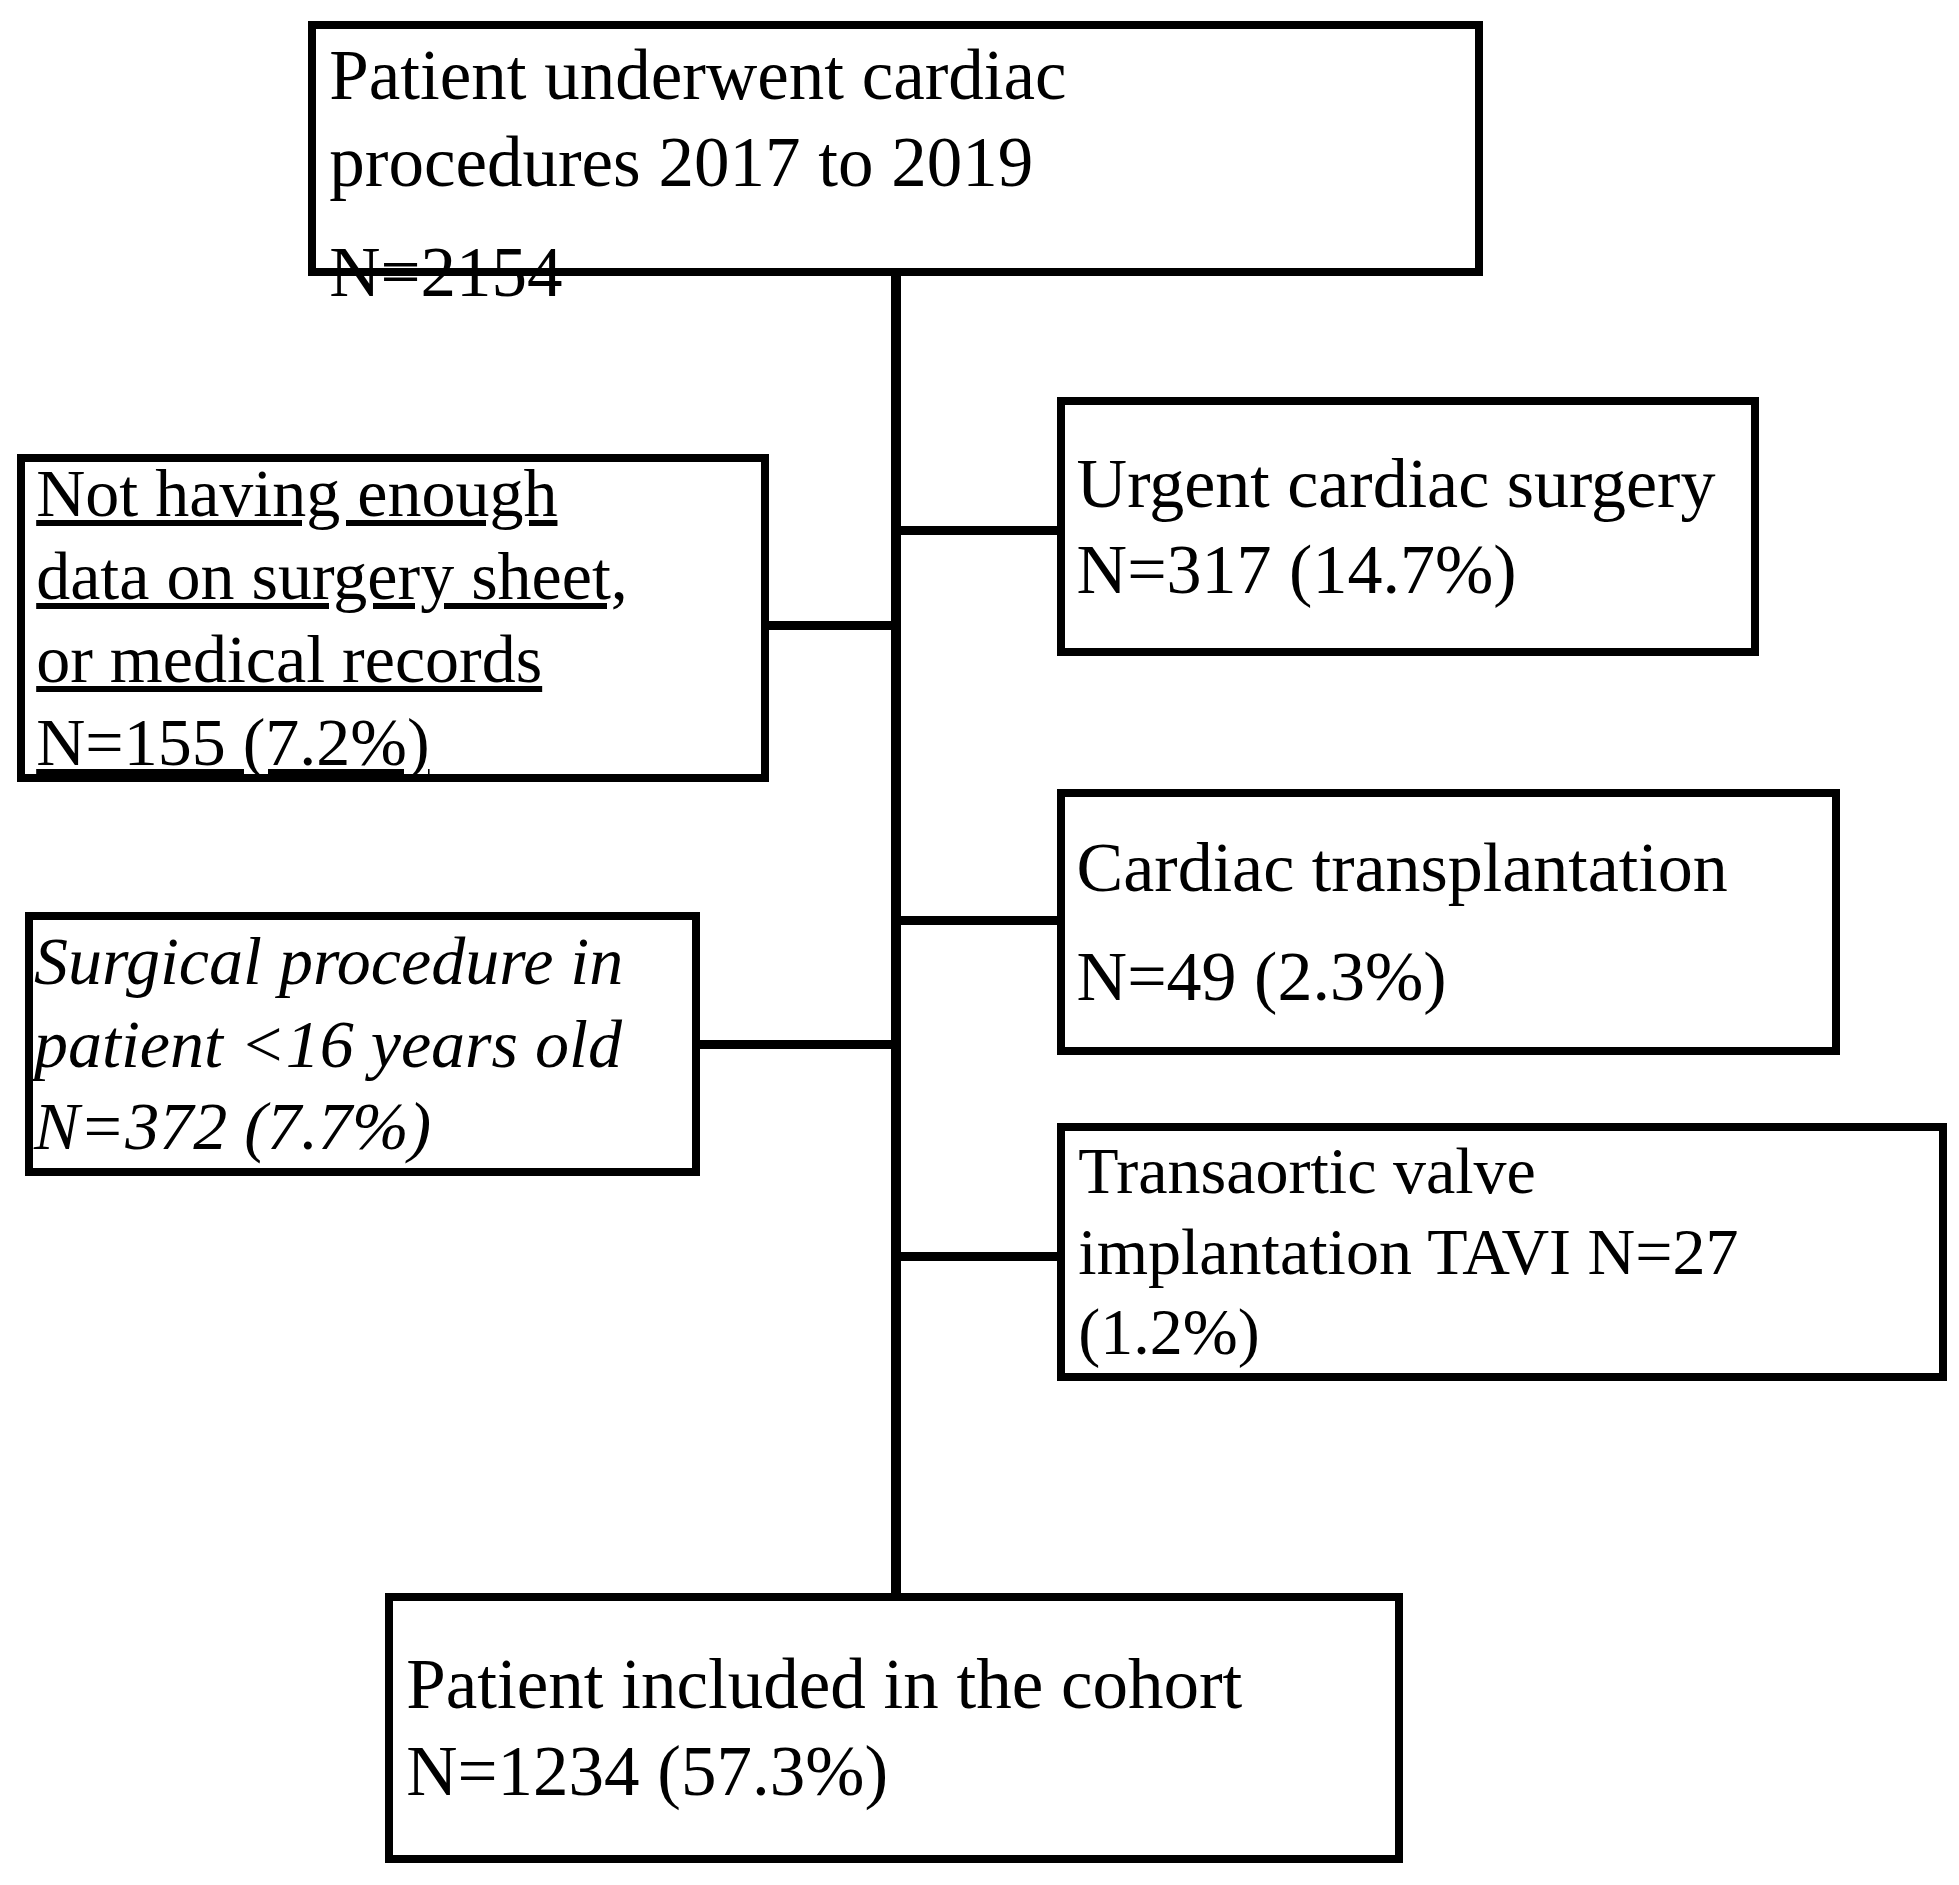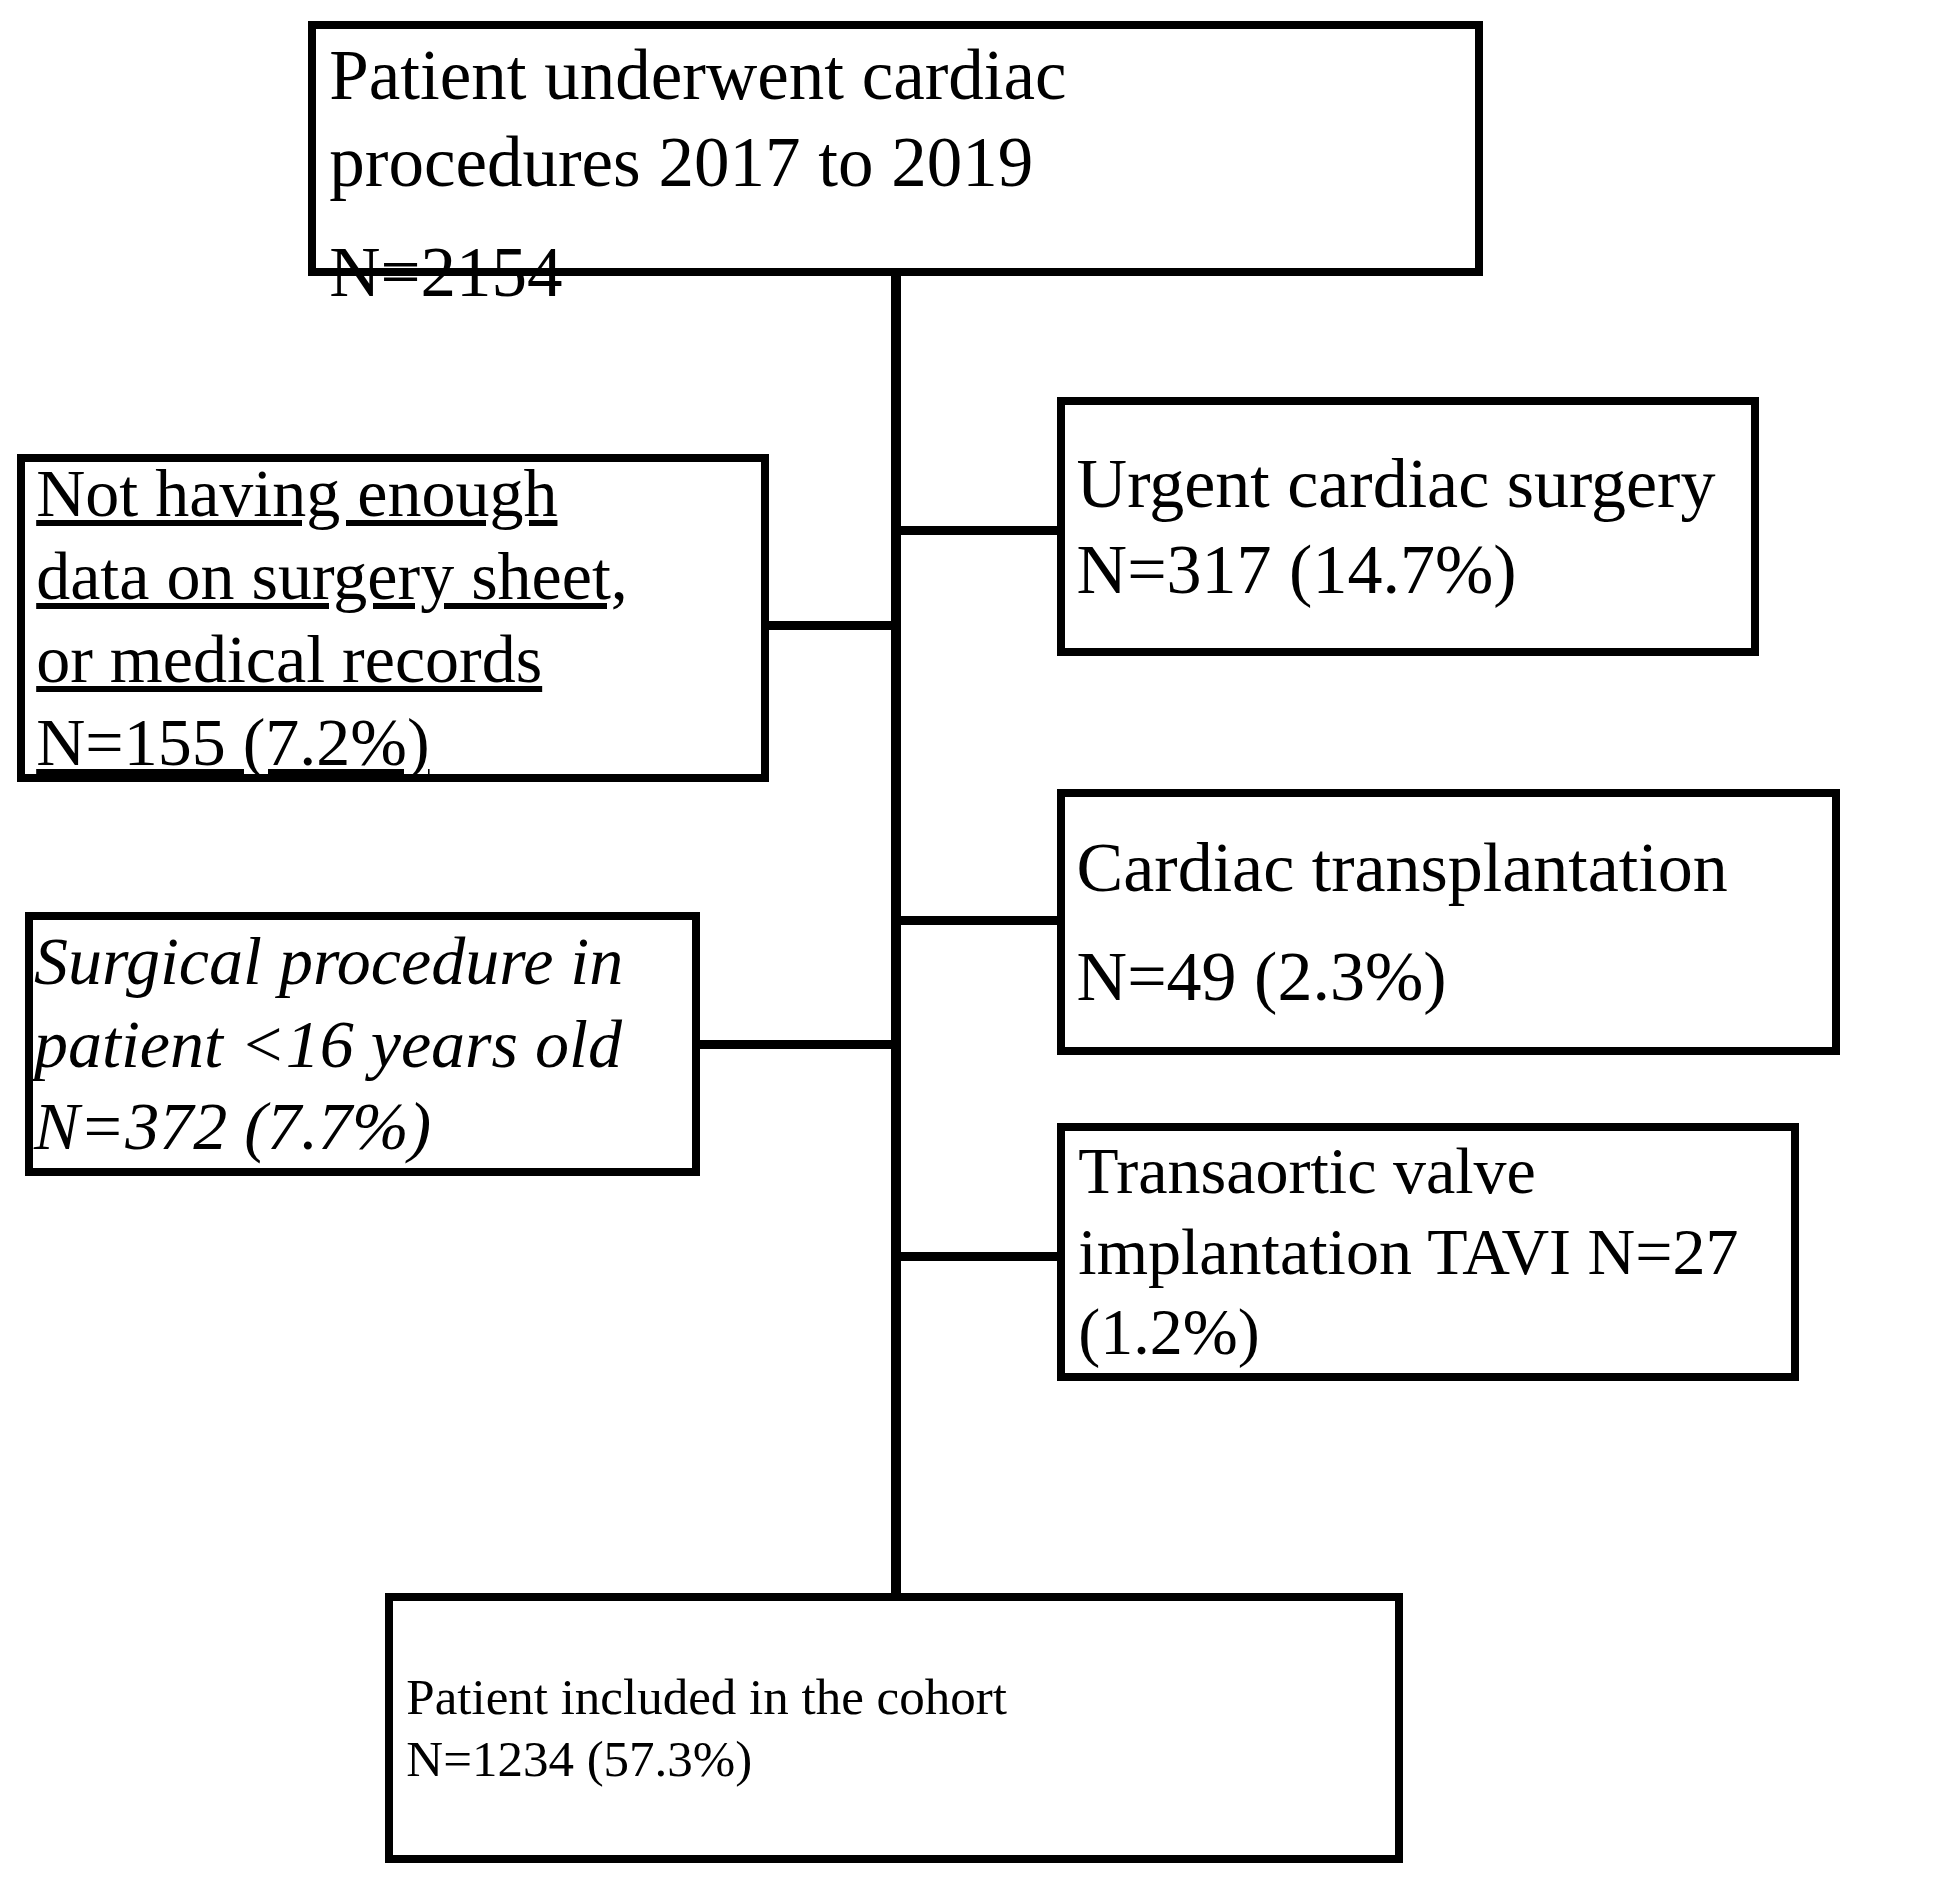--- a/index.html
+++ b/index.html
@@ -60,27 +60,27 @@
     font-size: 70px;
     padding: 5px 11.6px;
   }
   #node-excl-transplant {
     left: 1057px; top: 789px;  width: 783px;  height: 266px;
     font-size: 70px;
     padding: 5px 11.6px;
     gap: 23px;
   }
   #node-excl-tavi {
-    left: 1057px; top: 1123px; width: 742px; height: 258px;
+    left: 1057px; top: 1123px; width: 890px; height: 258px;
     font-size: 66px;
     padding: 5px 13.3px;
   }
   #node-included {
     left: 385px;  top: 1593px; width: 1018px; height: 270px;
-    font-size: 51px;
+    font-size: 71px;
     padding: 5px 13.3px;
   }
 
   
   .conn {
     position: absolute;
     background: #000000;
     z-index: 1;
   }
   #spine {

